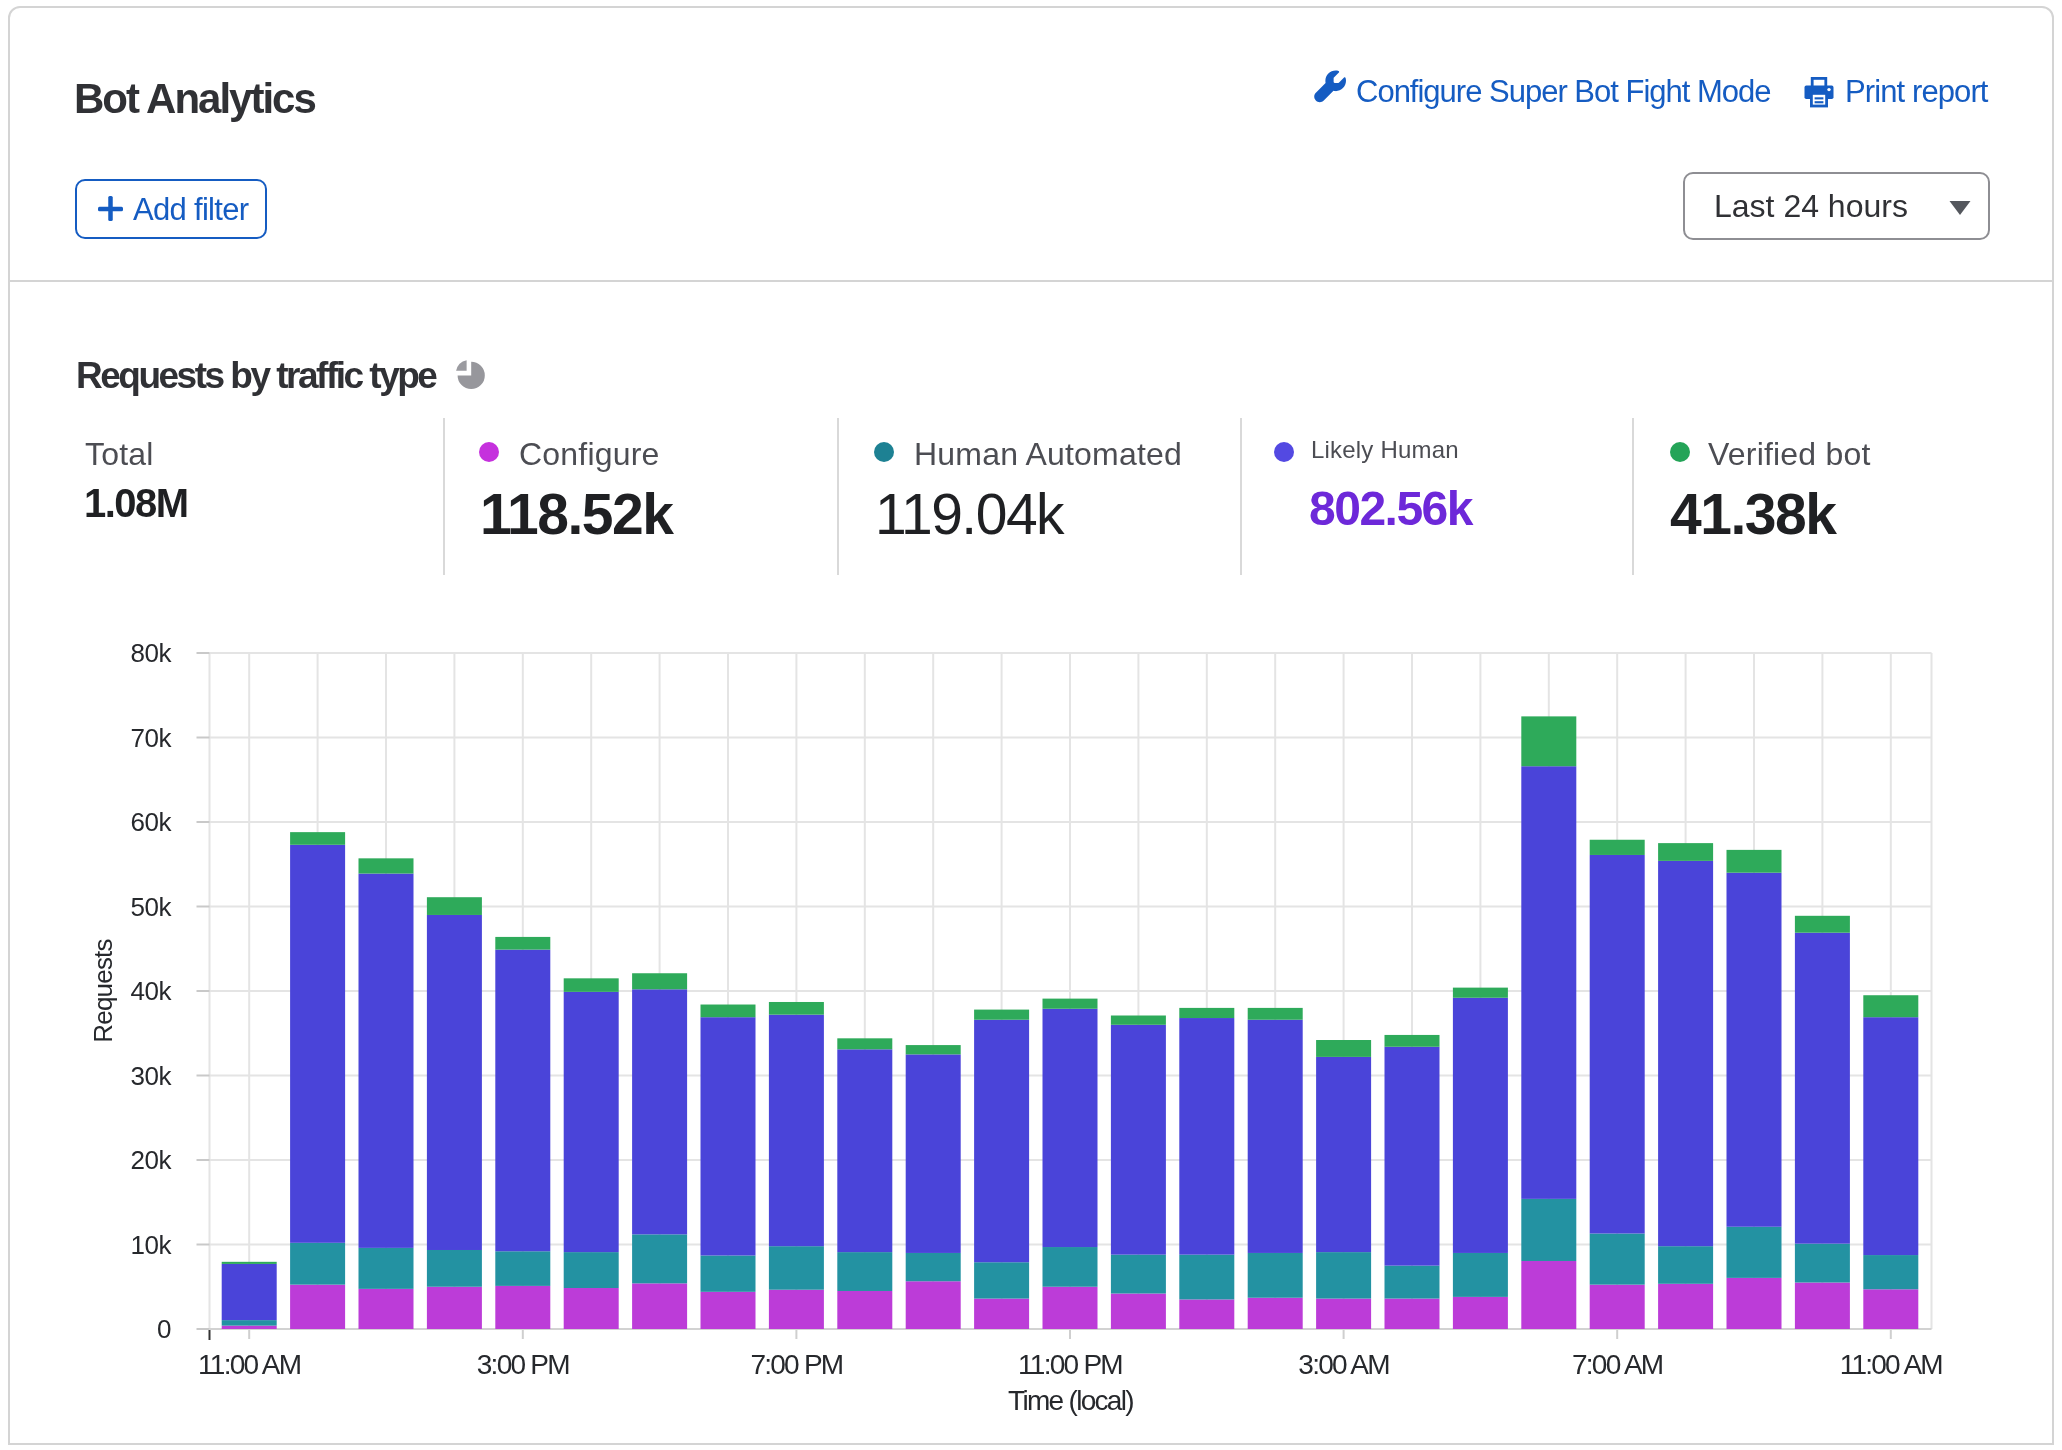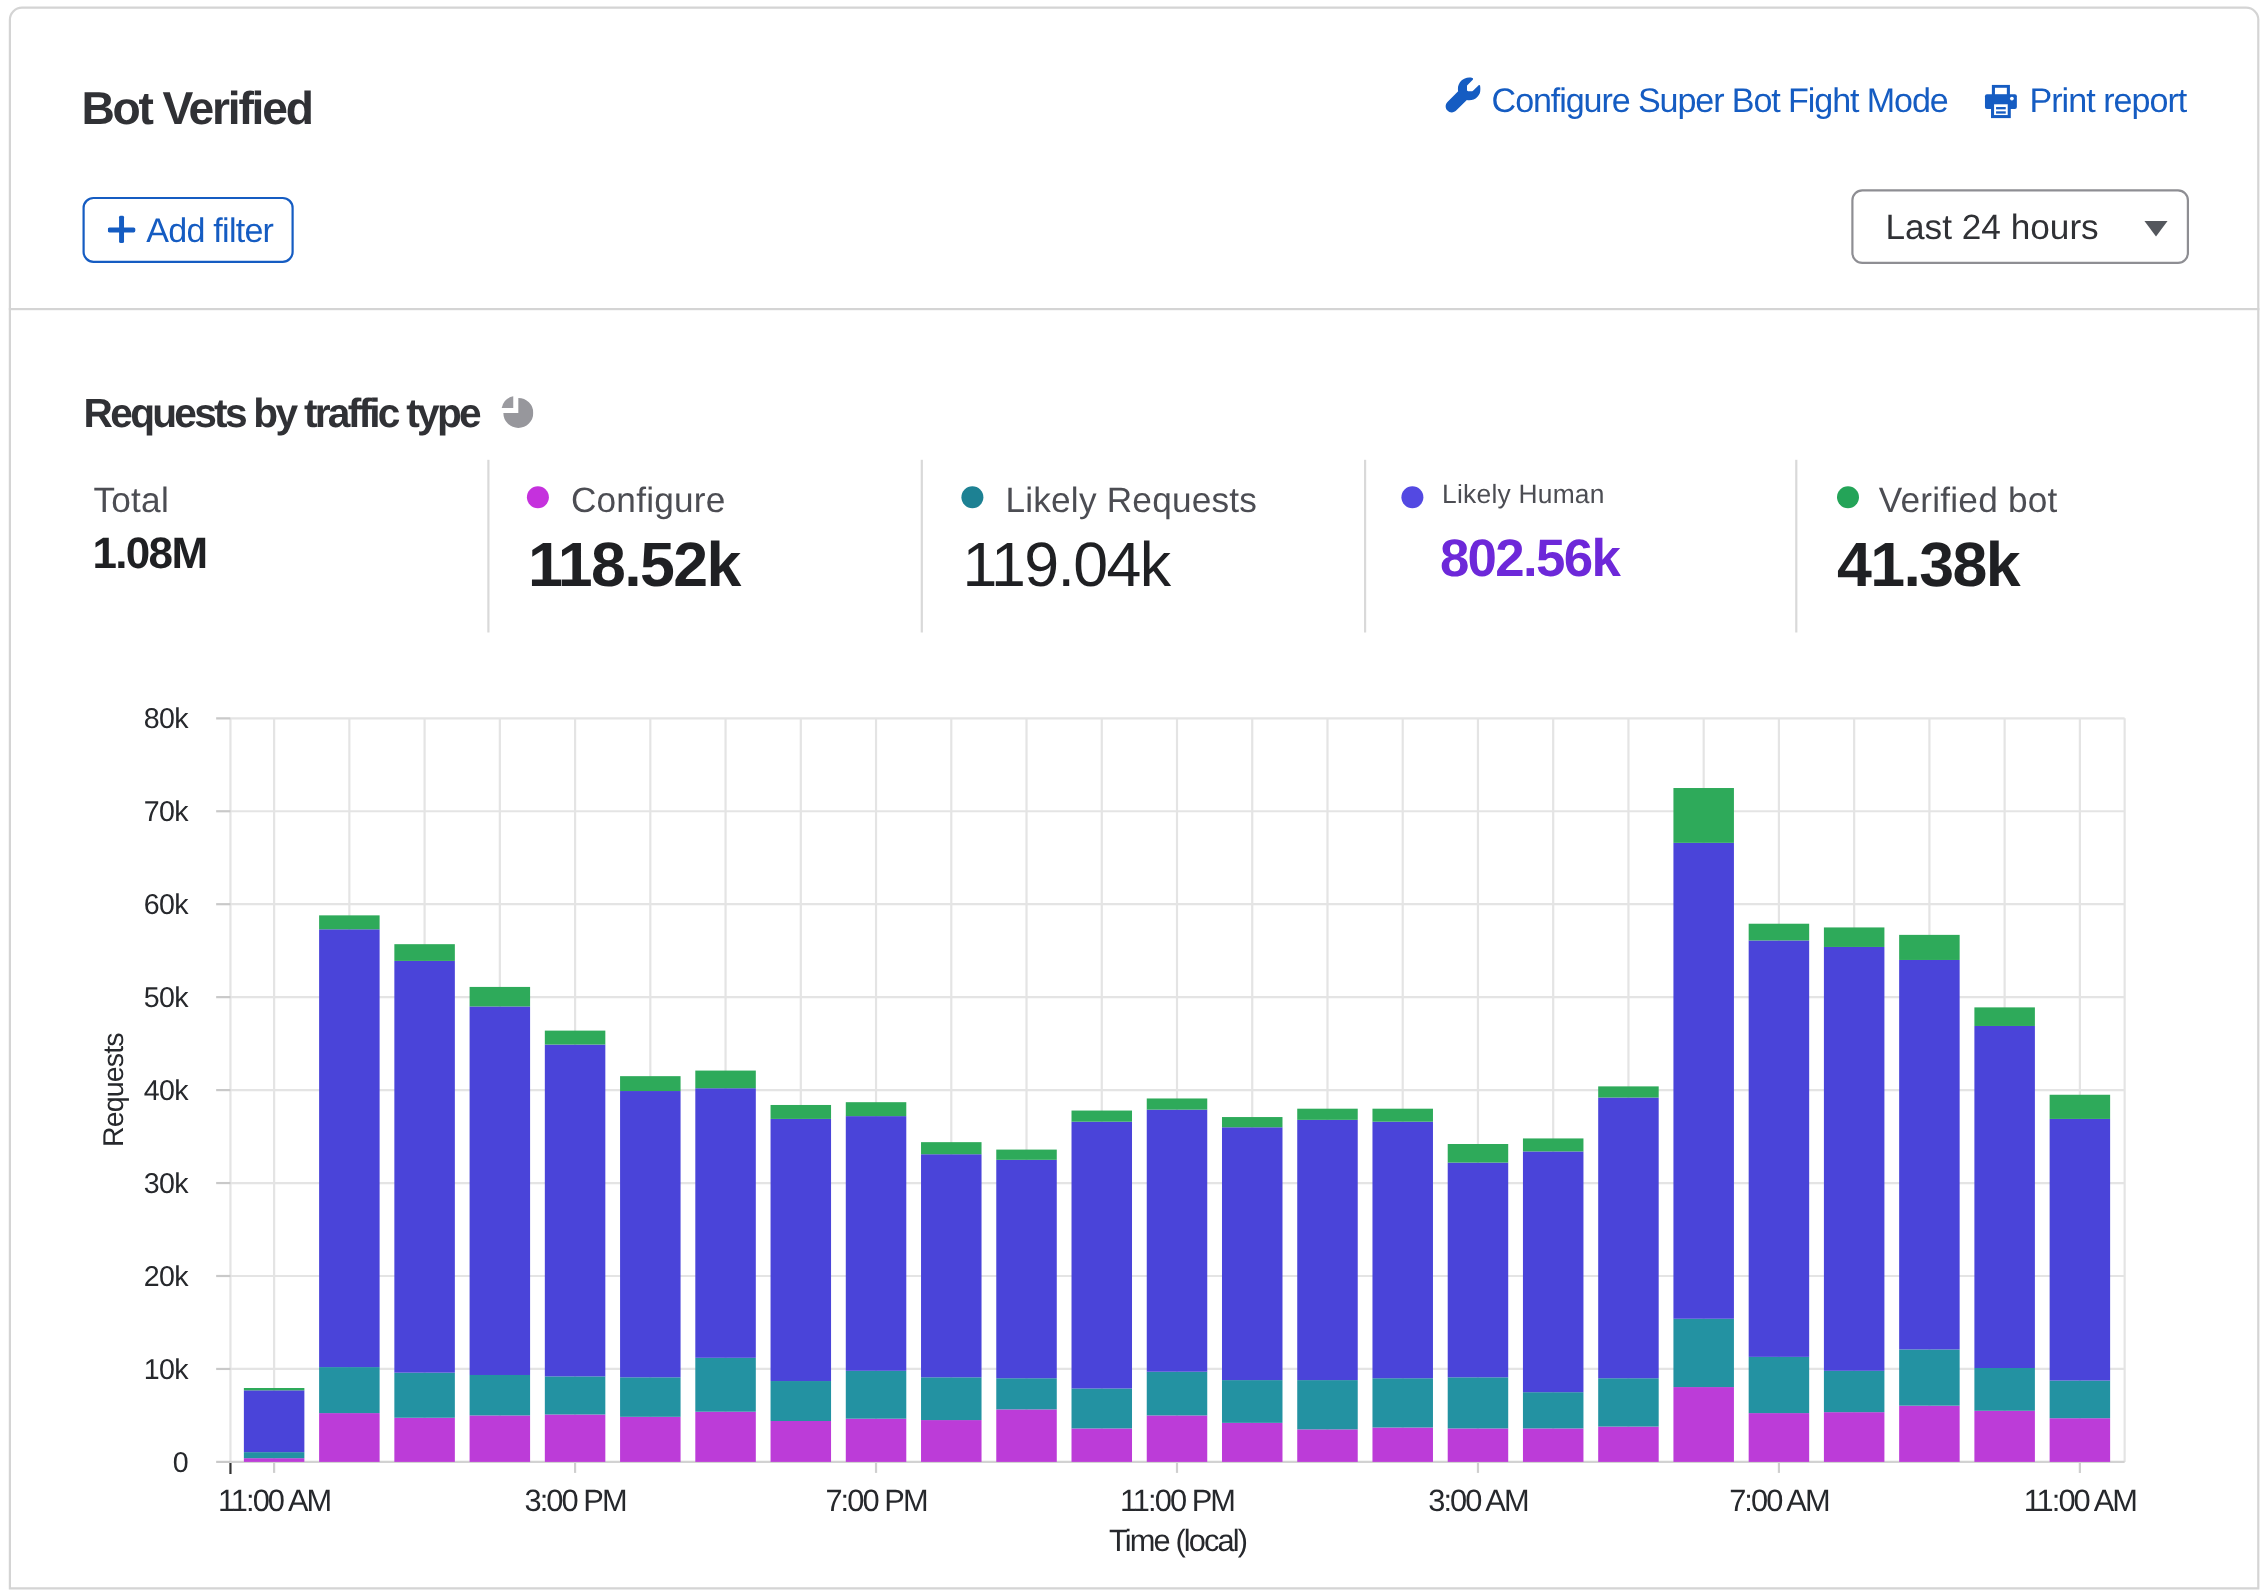--- a/index.html
+++ b/index.html
@@ -2,21 +2,21 @@
 <html><head><meta charset="utf-8">
 <style>
 * { margin:0; padding:0; box-sizing:border-box; }
 html,body { width:2062px; height:1450px; background:#fff; overflow:hidden; font-family:"Liberation Sans", sans-serif; -webkit-font-smoothing:antialiased; }
 .abs { position:absolute; }
 </style></head>
 <body>
 <div style="position:absolute;left:8px;top:6px;width:2046px;height:1439px;border:2px solid #d4d4d4;border-radius:12px 12px 0 0;background:#fff"></div>
 <div style="position:absolute;left:8px;top:280px;width:2046px;height:2px;background:#d4d4d4"></div>
 
-<div class="abs" style="left:74px;top:75px;font-size:42px;font-weight:700;color:#303135;letter-spacing:-2px">Bot Verified</div>
+<div class="abs" style="left:74px;top:75px;font-size:42px;font-weight:700;color:#303135;letter-spacing:-2px">Bot Analytics</div>
 
 <svg width="33" height="34" viewBox="0 0 512 512" style="position:absolute;left:1313px;top:70px">
     <path fill="#155cc2" d="M352 320c88.4 0 160-71.6 160-160c0-15.3-2.2-30.1-6.2-44.2c-3.1-10.8-16.4-13.2-24.3-5.3l-76.8 76.8c-3 3-7.1 4.7-11.3 4.7L336 192c-8.8 0-16-7.2-16-16l0-57.4c0-4.2 1.7-8.3 4.7-11.3l76.8-76.8c7.9-7.9 5.4-21.2-5.3-24.3C382.1 2.2 367.3 0 352 0C263.6 0 192 71.6 192 160c0 11.2 1.1 22.1 3.3 32.6L44.5 343.4C28.2 359.7 19 381.8 19 404.8C19 452.7 57.8 491.5 105.7 491.5c23 0 45.1-9.2 61.4-25.5L317.9 315.2c10.5 2.2 21.4 3.3 32.6 3.3z"></path>
   </svg>
 <div class="abs" style="left:1356px;top:74px;font-size:31px;color:#155cc2;letter-spacing:-1px">Configure Super Bot Fight Mode</div>
 <svg width="30" height="31" viewBox="0 0 30 31" style="position:absolute;left:1804px;top:77px">
 <rect x="8.2" y="1.4" width="13.6" height="9.2" fill="none" stroke="#155cc2" stroke-width="2.8"></rect>
 <rect x="0.5" y="8.6" width="29" height="13.4" rx="1.8" fill="#155cc2"></rect>
 <circle cx="25" cy="12.6" r="1.7" fill="#fff"></circle>
 <rect x="7.4" y="16.4" width="15.2" height="12.6" fill="#fff" stroke="#155cc2" stroke-width="2.8"></rect>
@@ -43,21 +43,21 @@
     <path fill="#97979c" d="M16.2 1.8 A13.6 13.6 0 1 1 2.6 15.4 L16.2 15.4 Z"></path>
     <path fill="#9b9ba0" d="M13.2 12.4 L13.2 1.9 A13.6 13.6 0 0 0 2.7 12.4 Z" transform="translate(-1.6,-1.6)"></path>
   </svg>
 
 <div style="position:absolute;left:85px;top:436px;font-size:32px;color:#4c4d53;letter-spacing:0.2px">Total</div>
 <div style="position:absolute;left:84px;top:481px;font-size:40px;font-weight:700;color:#1f2023;letter-spacing:-1.5px">1.08M</div>
 <span style="position:absolute;left:479px;top:442px;width:20px;height:20px;border-radius:50%;background:#c531dd"></span>
 <div style="position:absolute;left:519px;top:436px;font-size:32px;color:#4c4d53;letter-spacing:0.2px">Configure</div>
 <div style="position:absolute;left:480px;top:481px;font-size:57px;font-weight:700;color:#1f2023;letter-spacing:-1.5px">118.52k</div>
 <span style="position:absolute;left:874px;top:442px;width:20px;height:20px;border-radius:50%;background:#1d8193"></span>
-<div style="position:absolute;left:914px;top:436px;font-size:32px;color:#4c4d53;letter-spacing:0.2px">Likely Requests</div>
+<div style="position:absolute;left:914px;top:436px;font-size:32px;color:#4c4d53;letter-spacing:0.2px">Human Automated</div>
 <div style="position:absolute;left:875px;top:481px;font-size:57px;font-weight:400;color:#1f2023;letter-spacing:-1.5px">119.04k</div>
 <span style="position:absolute;left:1274px;top:442px;width:20px;height:20px;border-radius:50%;background:#5349e2"></span>
 <div style="position:absolute;left:1311px;top:436px;font-size:24px;color:#4c4d53;letter-spacing:0.2px">Likely Human</div>
 <div style="position:absolute;left:1309px;top:481px;font-size:48px;font-weight:700;color:#6d28d9;letter-spacing:-1.5px">802.56k</div>
 <span style="position:absolute;left:1670px;top:442px;width:20px;height:20px;border-radius:50%;background:#24a458"></span>
 <div style="position:absolute;left:1708px;top:436px;font-size:32px;color:#4c4d53;letter-spacing:0.2px">Verified bot</div>
 <div style="position:absolute;left:1670px;top:481px;font-size:57px;font-weight:700;color:#1f2023;letter-spacing:-1.5px">41.38k</div>
 <div style="position:absolute;left:443px;top:418px;width:2px;height:157px;background:#d9d9d9"></div>
 <div style="position:absolute;left:837px;top:418px;width:2px;height:157px;background:#d9d9d9"></div>
 <div style="position:absolute;left:1240px;top:418px;width:2px;height:157px;background:#d9d9d9"></div>

